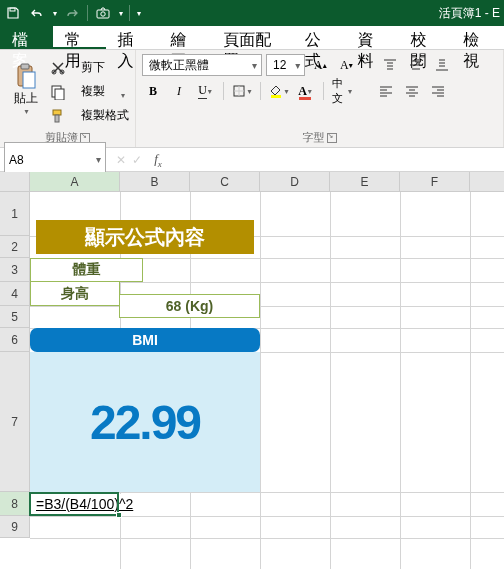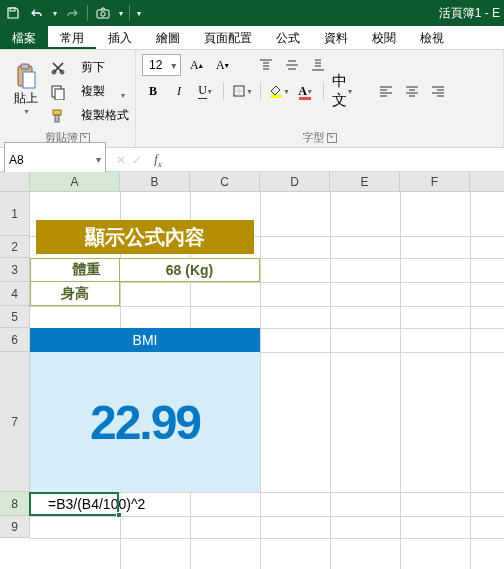--- a/index.html
+++ b/index.html
@@ -6,21 +6,21 @@
   body { font-family: "Microsoft JhengHei", Arial, sans-serif; font-size: 12px; background: #fff; width: 504px; height: 569px; overflow: hidden; position: relative; }
   
   .titlebar { background: #0c5a2d; color: #fff; height: 26px; display: flex; align-items: center; padding: 0 4px; }
   .titlebar-left { display: flex; gap: 6px; align-items: center; }
   .tb-btn { width: 18px; height: 18px; display: flex; align-items: center; justify-content: center; }
   .tb-btn svg { fill: #fff; }
   .tb-sep { width:1px; height:16px; background: rgba(255,255,255,.3); }
   .titlebar-title { position: absolute; right: 4px; color: #fff; font-size: 12px; }
   
   .ribbon-tabs { background: #fff; display: flex; height: 24px; border-bottom: 1px solid #d4d4d4; }
-  .ribbon-tab { padding: 4px 12px 0; font-size: 12px; cursor: pointer; }
+  .ribbon-tab { padding: 4px 12px 0; font-size: 16px; cursor: pointer; }
   .ribbon-tab.file { background: #0c5a2d; color: #fff; padding: 4px 12px; }
   .ribbon-tab.active { border-bottom: 2px solid #0c5a2d; }
   
   .ribbon { background: #f3f2f1; height: 98px; border-bottom: 1px solid #d4d4d4; display: flex; }
   .ribbon-group { border-right: 1px solid #e1dfdd; padding: 4px 6px 2px; display: flex; flex-direction: column; }
   .ribbon-group-body { flex: 1; display: flex; gap: 4px; }
   .ribbon-group-label { text-align: center; font-size: 11px; color: #666; padding-top: 2px; display:flex; justify-content:center; align-items:center; gap:2px;}
   .dialog-launcher { width:10px; height:10px; border:1px solid #888; position: relative; }
   .dialog-launcher:after { content:'↘'; font-size:7px; position:absolute; top:-2px; left:0;}
   
@@ -48,24 +48,24 @@
   .corner { width:30px; border-right:1px solid #ccc; background:#e6e6e6;}
   .col-h { border-right:1px solid #ccc; text-align:center; line-height:20px; font-size:12px; color:#444;}
   .col-h.sel { background:#d4e8d4; }
   .row-h { width:30px; background:#e6e6e6; border-right:1px solid #ccc; border-bottom:1px solid #ccc; text-align:center; font-size:12px; color:#444; display:flex; align-items:center; justify-content:center;}
   .gline-v { position:absolute; top:0; bottom:0; width:1px; background:#d4d4d4;}
   .gline-h { position:absolute; left:0; right:0; height:1px; background:#d4d4d4;}
   
   .banner { position:absolute; background:#b38f00; color:#fff; font-size:20px; font-weight:bold; display:flex; align-items:center; justify-content:center;margin-top:22px;}
   .tbl-cell { position:absolute; background:#fff; border:1px solid #9bbb59; display:flex; align-items:center; justify-content:center; font-size:14px; }
   .tbl-cell.hdr { color:#4f6228; font-weight:bold;}
-  .tbl-cell.val { color:#4f6228; font-weight:bold;}
-  .bmi-hdr { position:absolute; background:#0779c4; color:#fff; font-weight:normal; font-size:14px; display:flex; align-items:center; justify-content:center;}
+  .tbl-cell.val { color:#4f6228; font-weight:bold;margin-top:36px;}
+  .bmi-hdr { position:absolute; background:#0779c4; color:#fff; font-weight:bold; font-size:14px; display:flex; align-items:center; justify-content:center;border-radius:7px;}
   .bmi-val { position:absolute; background:#d4edf7; color:#0779c4; font-weight:900; font-size:48px; font-family: Arial Black, Arial, sans-serif; display:flex; align-items:center; justify-content:center; letter-spacing:-2px;}
-  .formula-cell { position:absolute; background:#fff; font-size:14px; padding:2px 16px; font-family: Arial;}
+  .formula-cell { position:absolute; background:#fff; font-size:14px; padding:2px 4px; font-family: Arial; text-decoration: underline;}
   .active-outline { position:absolute; border:2px solid #217346; pointer-events:none;}
   .active-handle { position:absolute; width:6px; height:6px; background:#217346; border:1px solid #fff;}
   
   svg { display:block; }
   .u-under { border-bottom:1px solid #333; }
 </style>
 </head>
 <body>
 
 <div class="titlebar">
@@ -155,20 +155,23 @@
     </div>
     <div class="ribbon-group-label">
         <span>剪貼簿</span>
         <span class="dialog-launcher"></span>
       </div>
   </div>
 
   <div class="ribbon-group" style="flex:1">
     <div class="ribbon-group-body" style="flex-direction:column; gap:4px;">
       <div class="font-row">
+        <div class="font-select" style="min-width:120px">
+            <span>微軟正黑體</span>
+          </div>
         <div class="font-select" style="min-width:36px">
             <span>12</span>
           </div>
         <div class="icon-btn" style="font-family:serif">A<span style="font-size:8px;vertical-align:super">▴</span></div>
         <div class="icon-btn" style="font-family:serif">A<span style="font-size:8px;vertical-align:sub">▾</span></div>
         <div style="width:14px"></div>
         <div class="icon-btn">
             <svg width="14" height="14">
               <path d="M1 2h12M4 5h6M4 8h6M4 11h6" stroke="#333"></path>
             </svg>
@@ -202,21 +205,21 @@
             <svg width="14" height="14">
               <path d="M7 2l4 4-5 5-4-4z" fill="none" stroke="#333"></path>
               <rect x="2" y="11" width="10" height="3" fill="#ffff00"></rect>
             </svg>
           </div>
         <div class="icon-btn dd">
             <span style="font-family:serif;font-weight:bold">A</span>
             <div style="width:12px;height:3px;background:#e74c3c;position:absolute;margin-top:14px"></div>
           </div>
         <div style="width:1px;height:18px;background:#ccc;margin:0 3px"></div>
-        <div class="icon-btn dd" style="font-size:15px">中文</div>
+        <div class="icon-btn dd" style="font-size:11px">中文</div>
         <div style="width:14px"></div>
         <div class="icon-btn">
             <svg width="14" height="14">
               <path d="M1 3h12M1 6h7M1 9h12M1 12h7" stroke="#333"></path>
             </svg>
           </div>
         <div class="icon-btn">
             <svg width="14" height="14">
               <path d="M1 3h12M4 6h6M1 9h12M4 12h6" stroke="#333"></path>
             </svg>

